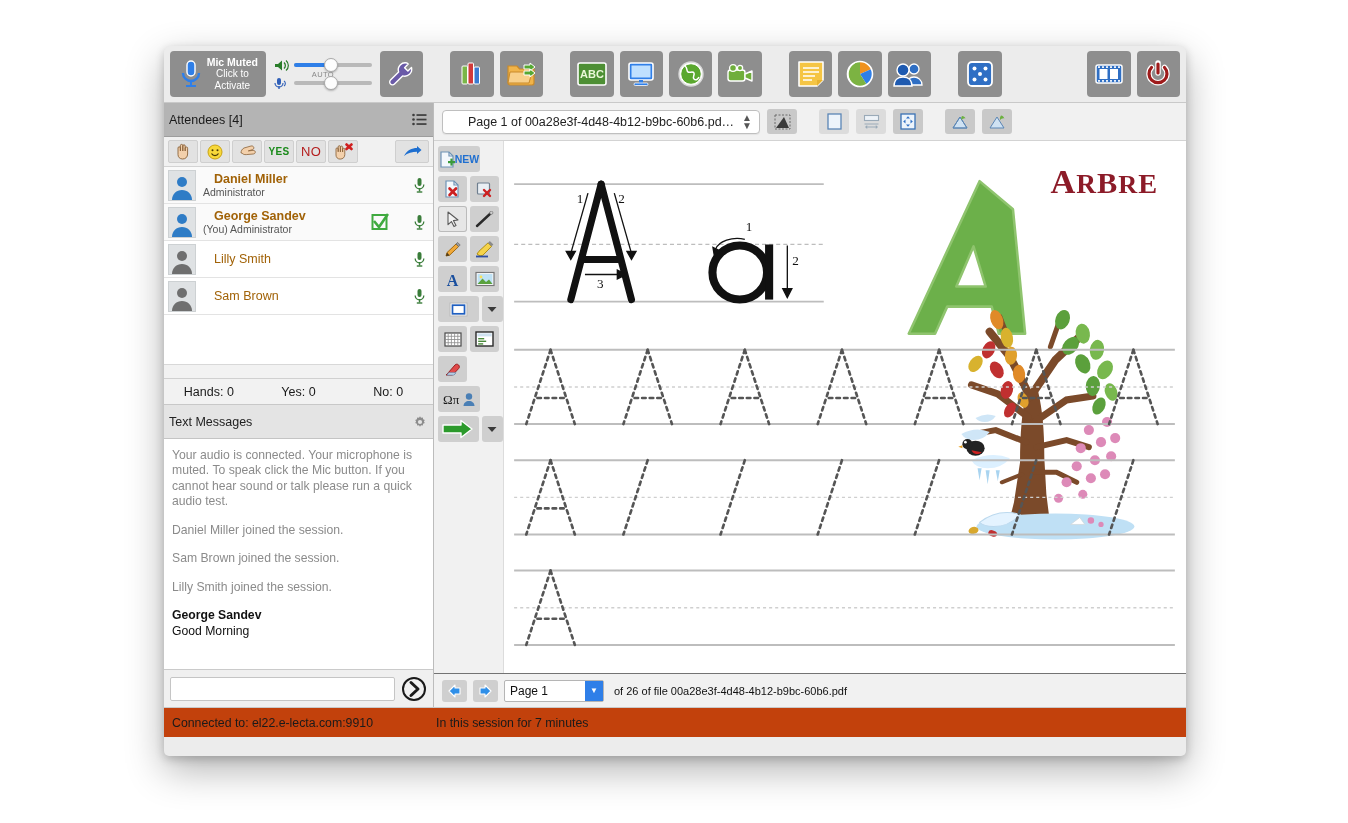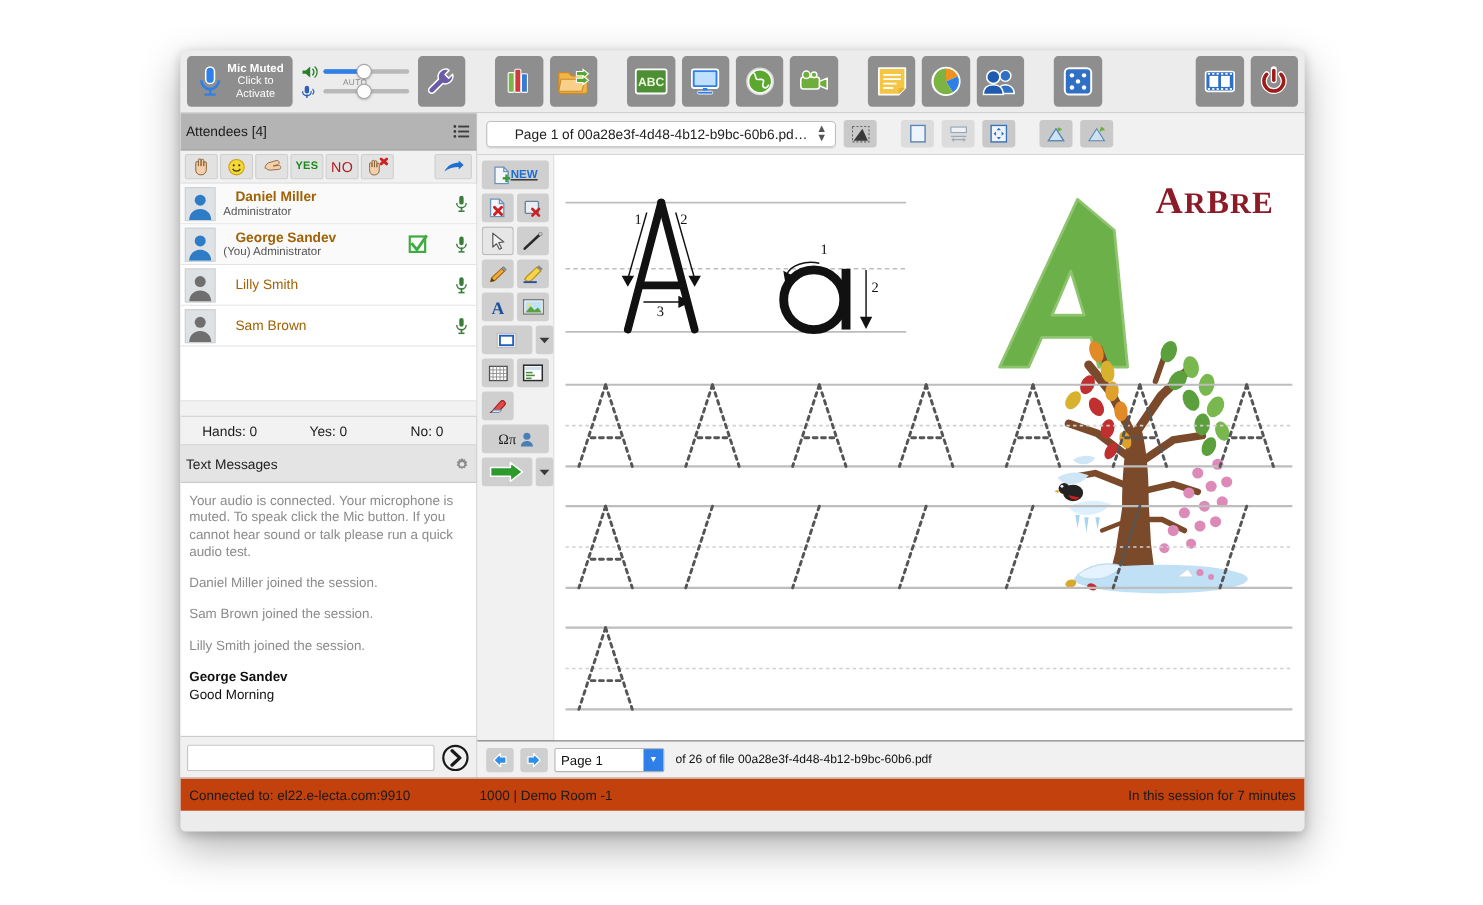--- a/index.html
+++ b/index.html
@@ -161,21 +161,21 @@
   #tool-strip {
     width: 70px; background: #f1f1f1; padding: 5px 0 0 4px;
     display: flex; flex-direction: column; gap: 4px;
     border-right: 1px solid #dcdcdc;
   }
   .tool-row { display: flex; gap: 3px; }
   .tool-btn {
     width: 29px; height: 26px; background: #cfcfcf; border-radius: 3px;
     display:flex; align-items:center; justify-content:center; cursor:pointer;
   }
-  .tool-btn.wide { width: 61px; gap: 0; text-decoration: underline; }
+  .tool-btn.wide { width: 42px; gap: 0; }
   .tool-btn.sel { background: #e6e6e6; box-shadow: inset 0 0 0 1px #bbb; }
   .tool-btn.caret { width: 22px; }
   #canvas-wrap { flex: 1; background: #f1f1f1; padding: 0; overflow: hidden; position: relative; }
   #canvas { position:absolute; left:0; top:0; width: 100%; height: 100%; background: #ffffff; }
   #page-nav {
     height: 34px; background: #f1f1f1; border-top: 1px solid #737373;
     display:flex; align-items:center; gap: 6px; padding: 0 8px;
   }
   .nav-btn { width: 25px; height: 22px; background: #cfcfcf; border-radius: 3px;
              display:flex; align-items:center; justify-content:center; cursor:pointer; }
@@ -1070,17 +1070,16 @@
           <span>Page 1</span>
           <span class="cb-arrow">▼</span>
         </div>
         <span id="page-info">of 26 of file 00a28e3f-4d48-4b12-b9bc-60b6.pdf</span>
       </div>
     </div>
   </div>
 
   <div id="statusbar">
     <span id="sb-left">Connected to: el22.e-lecta.com:9910</span>
-    <span id="sb-mid">1000 | Demo Room -1</span>
     <span id="sb-right">In this session for 7 minutes</span>
   </div>
 
 </div>
 
 </body></html>

